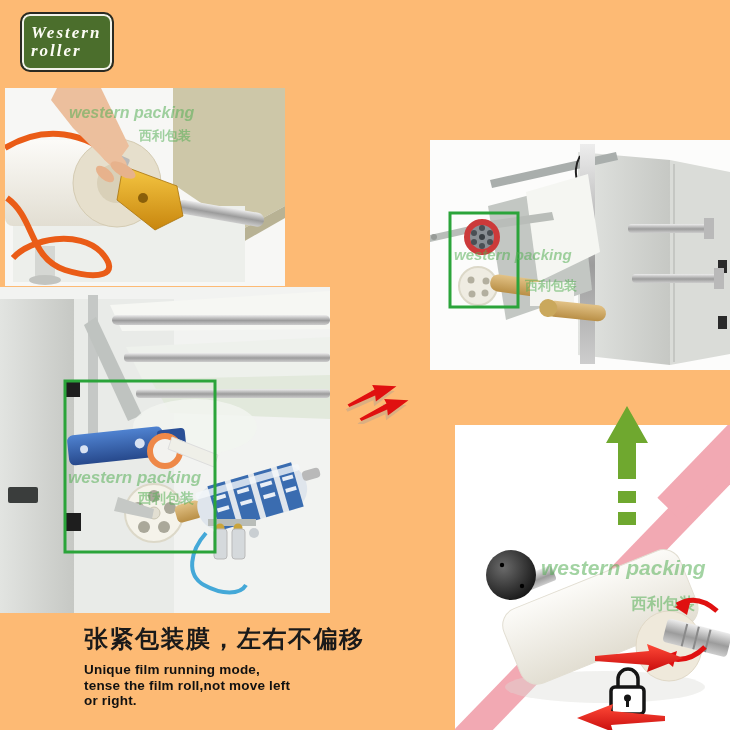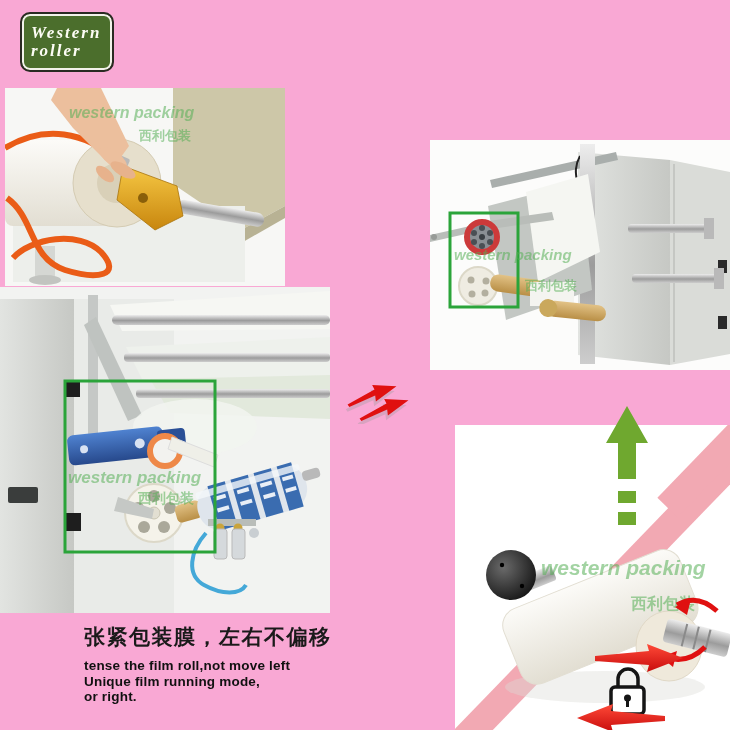--- a/index.html
+++ b/index.html
@@ -1,35 +1,35 @@
 <!DOCTYPE html>
 <html><head>
 <meta charset="utf-8">
 <style>
   html,body{margin:0;padding:0;background:#fff;}
-  #page{position:relative;width:730px;height:730px;background:#f9a8d4;overflow:hidden;
+  #page{position:relative;width:730px;height:730px;background:#fdba74;overflow:hidden;
         font-family:"Liberation Sans",sans-serif;color:#1a1a1a;}
   svg{position:absolute;display:block;}
   
   #logo{position:absolute;left:20px;top:12px;width:94px;height:60px;
         background:#4b6e2c;border:2px solid #2a2a22;border-radius:10px;
         box-shadow:inset 0 0 0 2px #f2f2ea;display:flex;flex-direction:column;
         justify-content:center;padding-left:9px;box-sizing:border-box;}
   #logo .l1,#logo .l2{font-family:"Liberation Serif",serif;font-style:italic;font-weight:bold;
         color:#fdfdf5;font-size:17px;line-height:1.05;letter-spacing:2px;}
   
   .sec{position:absolute;}
   #sec1{left:413px;top:82px;}
   #sec2{left:84px;top:616px;width:335px;}
   .sec-row{display:flex;align-items:flex-end;gap:11px;}
   .sec-num{font-family:"Liberation Serif",serif;font-style:italic;font-weight:bold;
         font-size:27px;line-height:0.85;border-bottom:3px solid #151515;padding:0 4px 3px 1px;}
   .sec-zh{font-size:21px;font-weight:bold;letter-spacing:1.5px;line-height:1.1;}
   .sec-en{font-size:14.5px;font-weight:bold;margin-top:7px;letter-spacing:0.2px;color:#111;}
-  #sec2 .sec-zh2{font-size:21px;font-weight:bold;letter-spacing:1.5px;margin-top:7px;}
+  #sec2 .sec-zh2{font-size:24px;font-weight:bold;letter-spacing:1.5px;margin-top:7px;}
   #sec2 .sec-en{font-size:13.5px;line-height:1.16;margin-top:7px;}
   .wm-en{font-style:italic;font-weight:bold;}
 </style>
 </head>
 <body>
 
 <div id="page">
 
   <svg width="0" height="0">
     <defs>
@@ -270,19 +270,19 @@
     <g fill="#6fa82f">
       <polygon points="21,0 42,37 30,37 30,73 12,73 12,37 0,37"></polygon>
       <rect x="12" y="85" width="18" height="12"></rect>
       <rect x="12" y="106" width="18" height="13"></rect>
     </g>
   </svg>
 
   <div id="sec2" class="sec">
     <div class="sec-zh2">张紧包装膜，左右不偏移</div>
     <div class="sec-en">
+      <div>Unique film running mode,</div>
       <div>tense the film roll,not move left</div>
-      <div>Unique film running mode,</div>
       <div>or right.</div>
     </div>
   </div>
 
 </div>
 
 </body></html>

